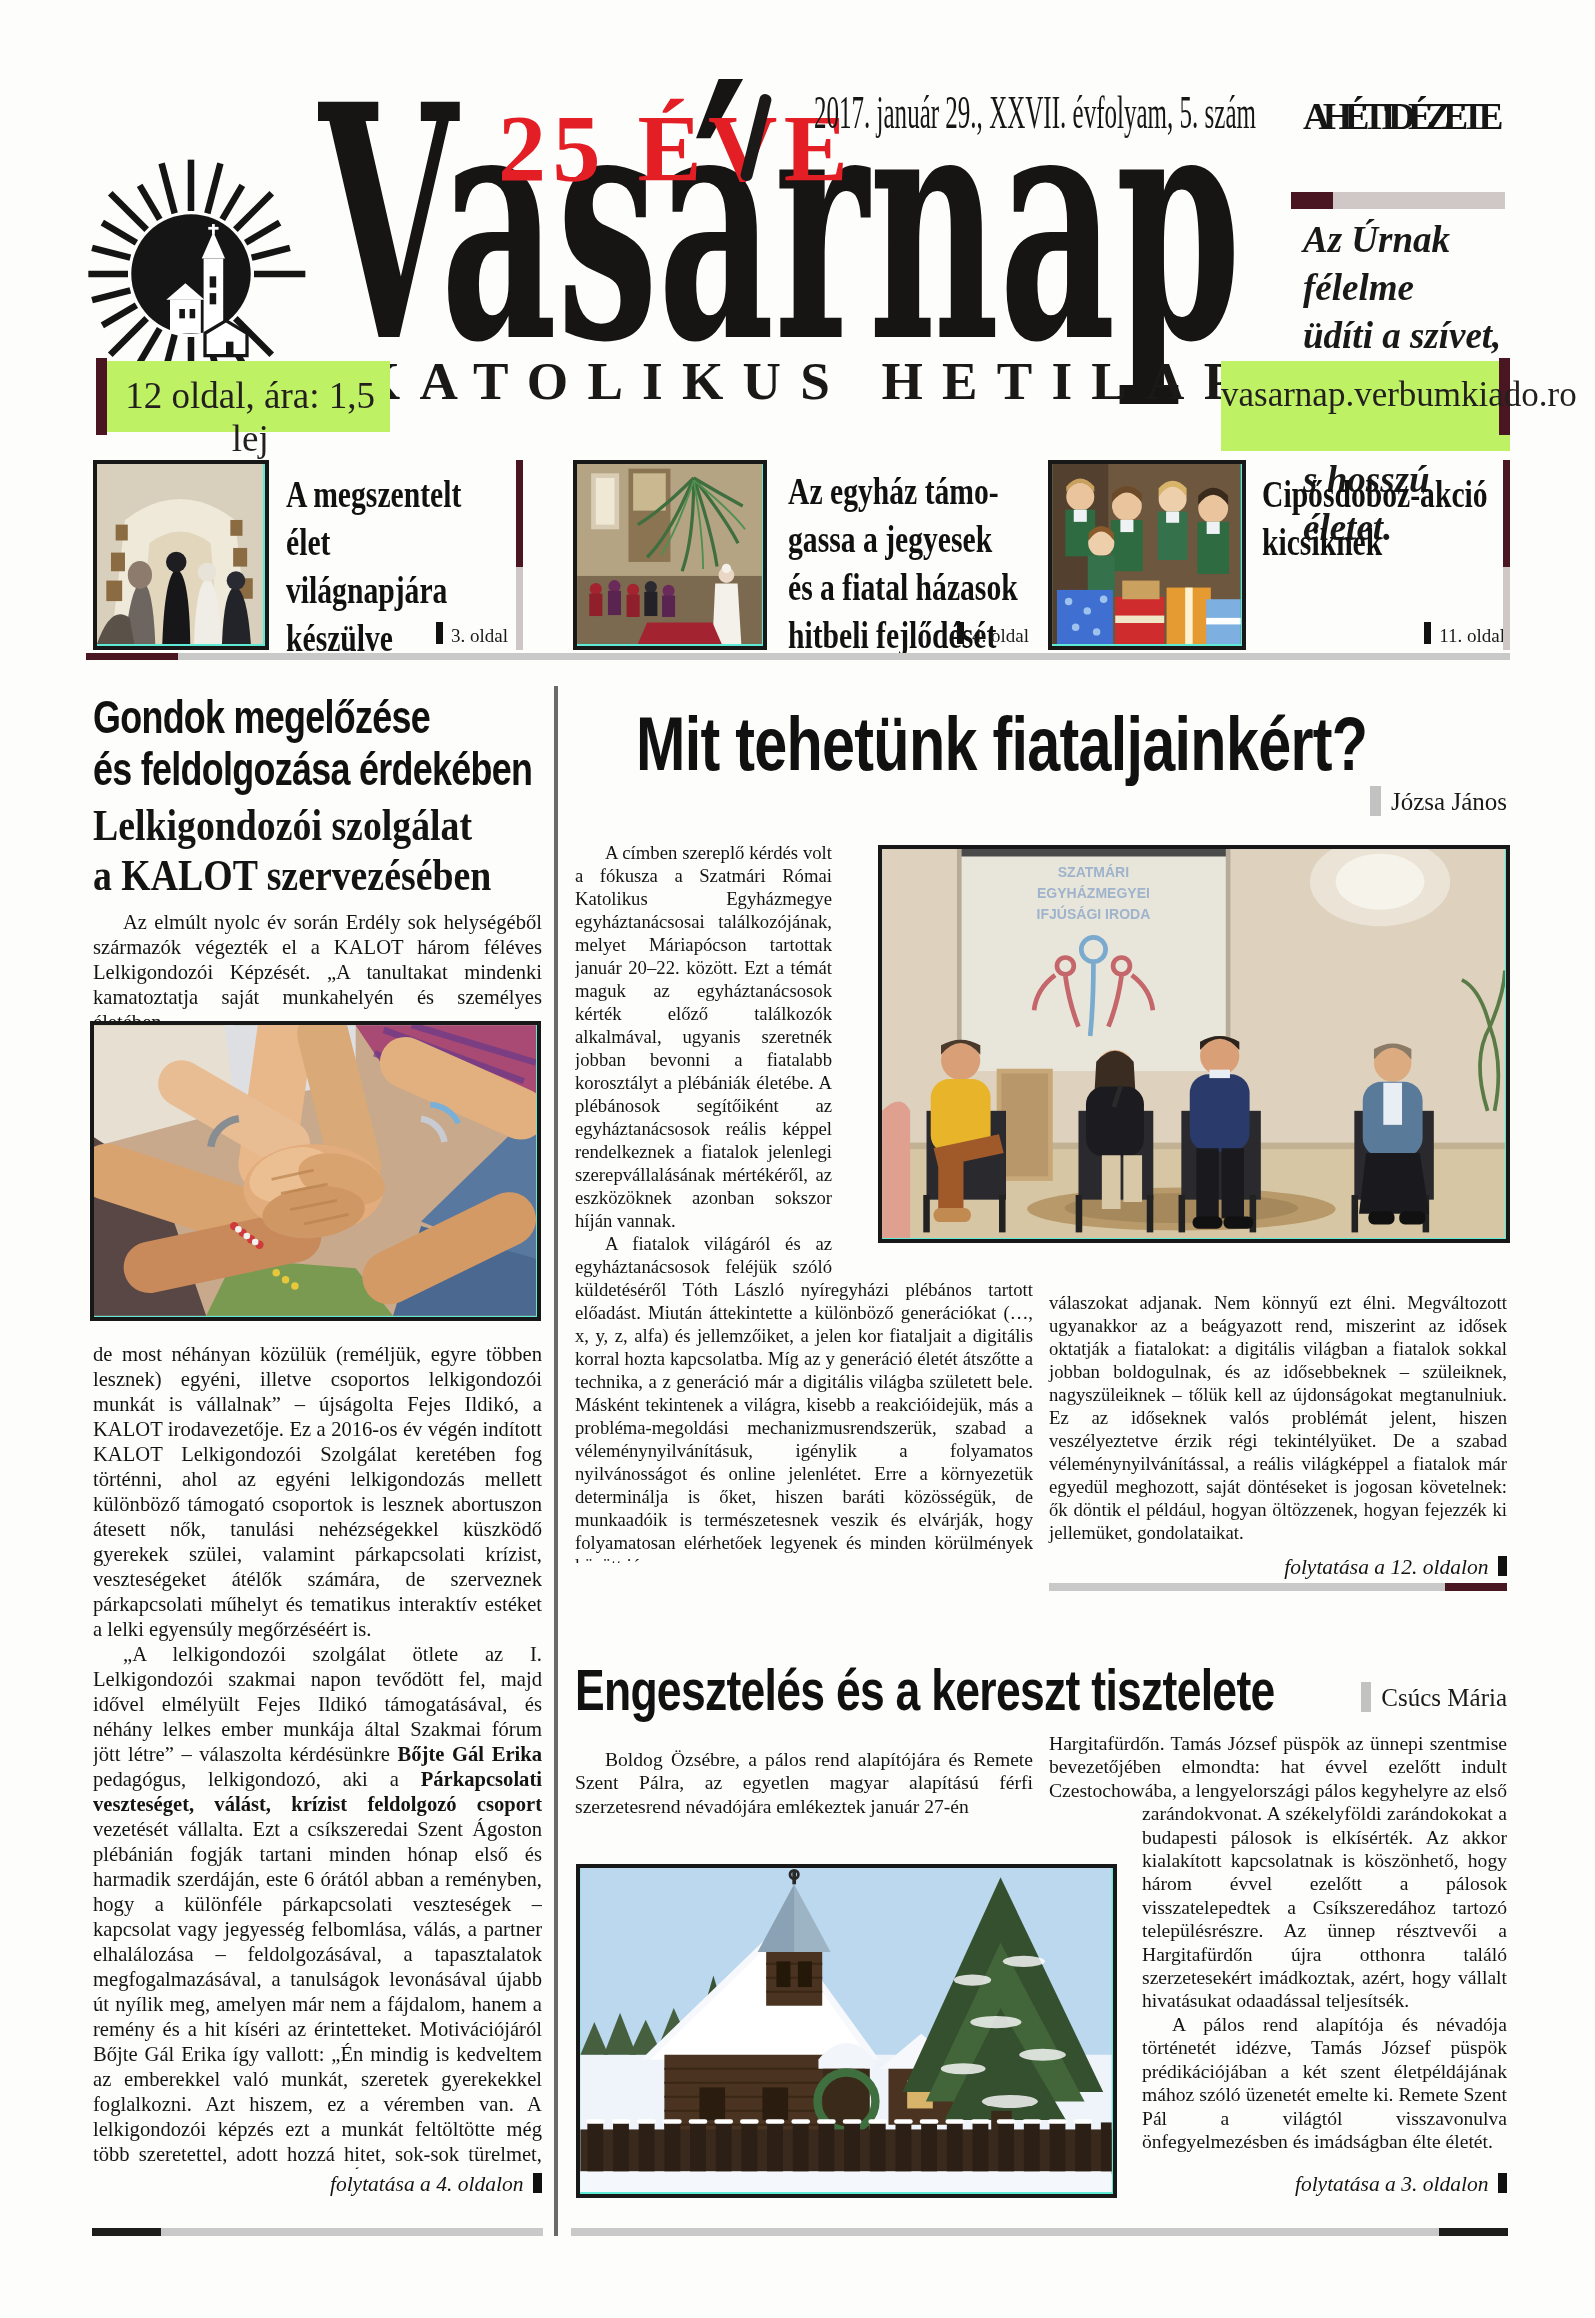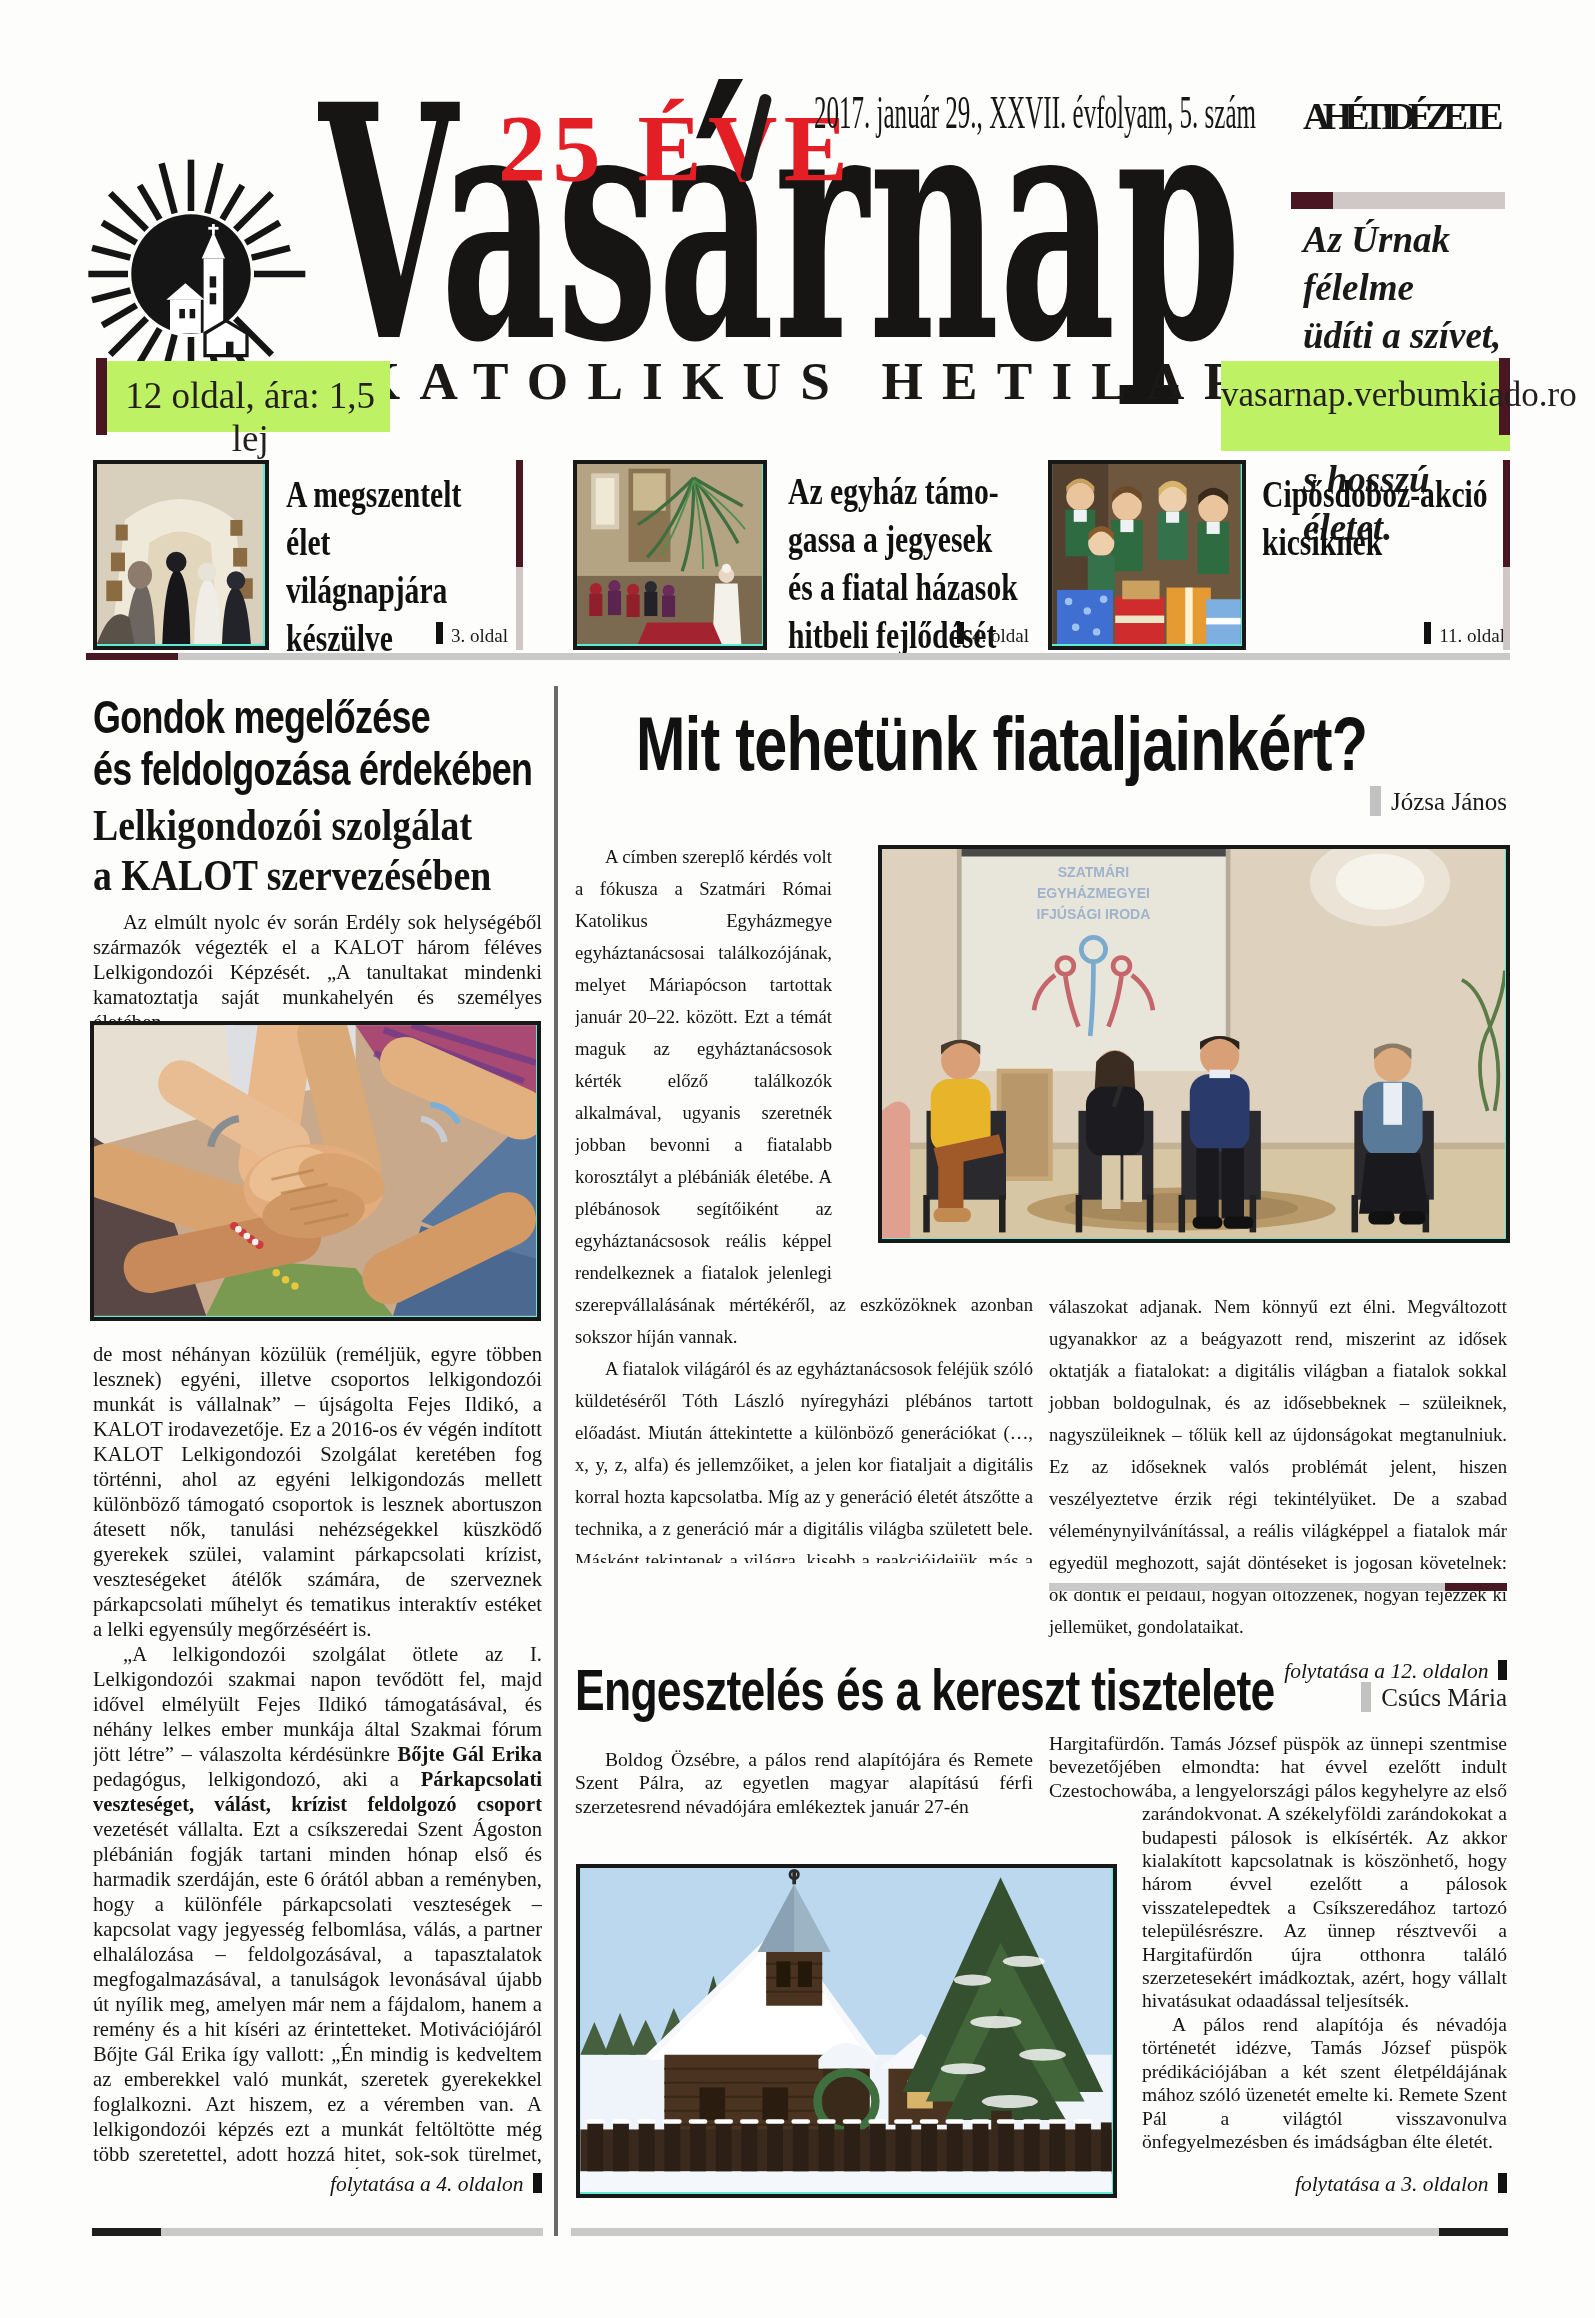--- a/index.html
+++ b/index.html
@@ -6,21 +6,21 @@
   body{width:1595px;height:2319px;position:relative;background:#fdfdfc;font-family:"Liberation Serif",serif;color:#141414;overflow:hidden;}
   .abs{position:absolute;}
   .serif{font-family:"Liberation Serif",serif;}
   .cond{transform:scaleX(0.78);transform-origin:left top;}
   .cond84{transform:scaleX(0.84);transform-origin:left top;}
   .preline{white-space:pre-line;}
   .just{text-align:justify;}
   .headline{font-family:"Liberation Sans",sans-serif;font-weight:bold;color:#111;letter-spacing:-0.9px;}
   .teaser-h{font-family:"Liberation Serif",serif;font-weight:bold;font-size:38px;line-height:48px;color:#111;}
   .bodytxt{font-size:20.6px;line-height:25px;}
-  .maintxt{font-size:18.7px;line-height:32px;}
+  .maintxt{font-size:18.7px;line-height:23px;}
   .bottxt{font-size:19.6px;line-height:23.4px;}
   .indent{text-indent:30px;}
   p{margin:0;}
   .photo-frame{border:4.7px solid #181818;box-sizing:border-box;overflow:hidden;background:#5eead4;}
   .pageref{font-size:19px;color:#1a1a1a;}
   .refbar{display:inline-block;width:7px;height:21.5px;background:#111;margin-right:8.4px;vertical-align:-1.9px;}
   .byline{font-size:25px;color:#1a1a1a;}
   .bybar{display:inline-block;width:10.3px;height:30px;background:#c2c2c2;margin-right:10.3px;vertical-align:-5.6px;}
   .continuation{font-style:italic;font-size:21.5px;text-align:right;}
   .endmark{display:inline-block;width:9.3px;height:19.6px;background:#111;margin-left:9.3px;vertical-align:-1.9px;}

